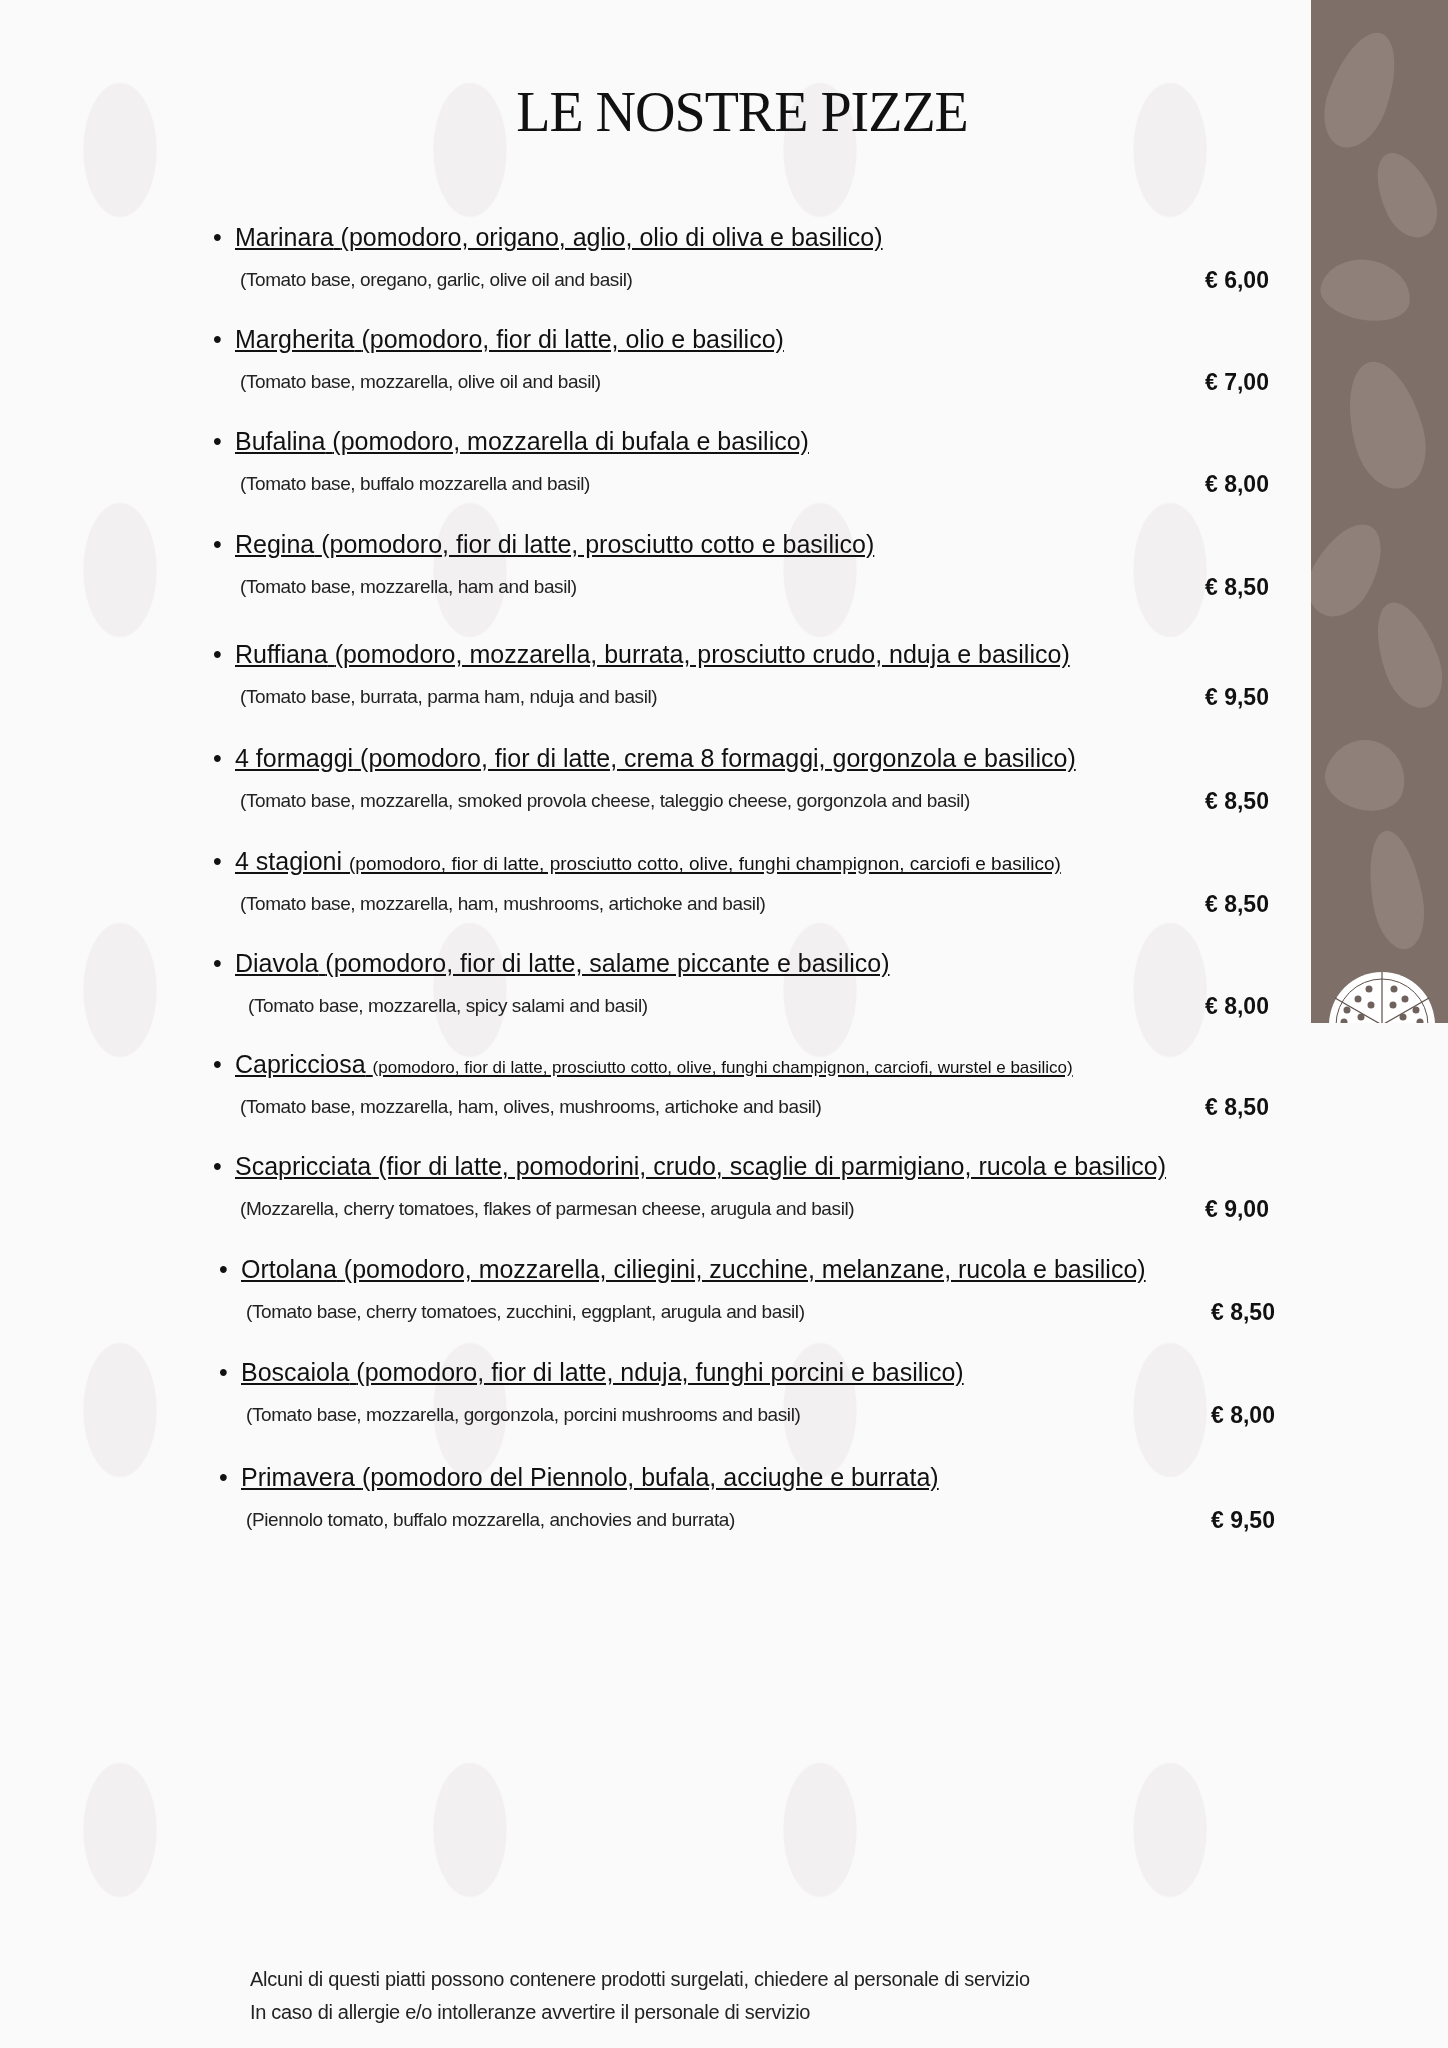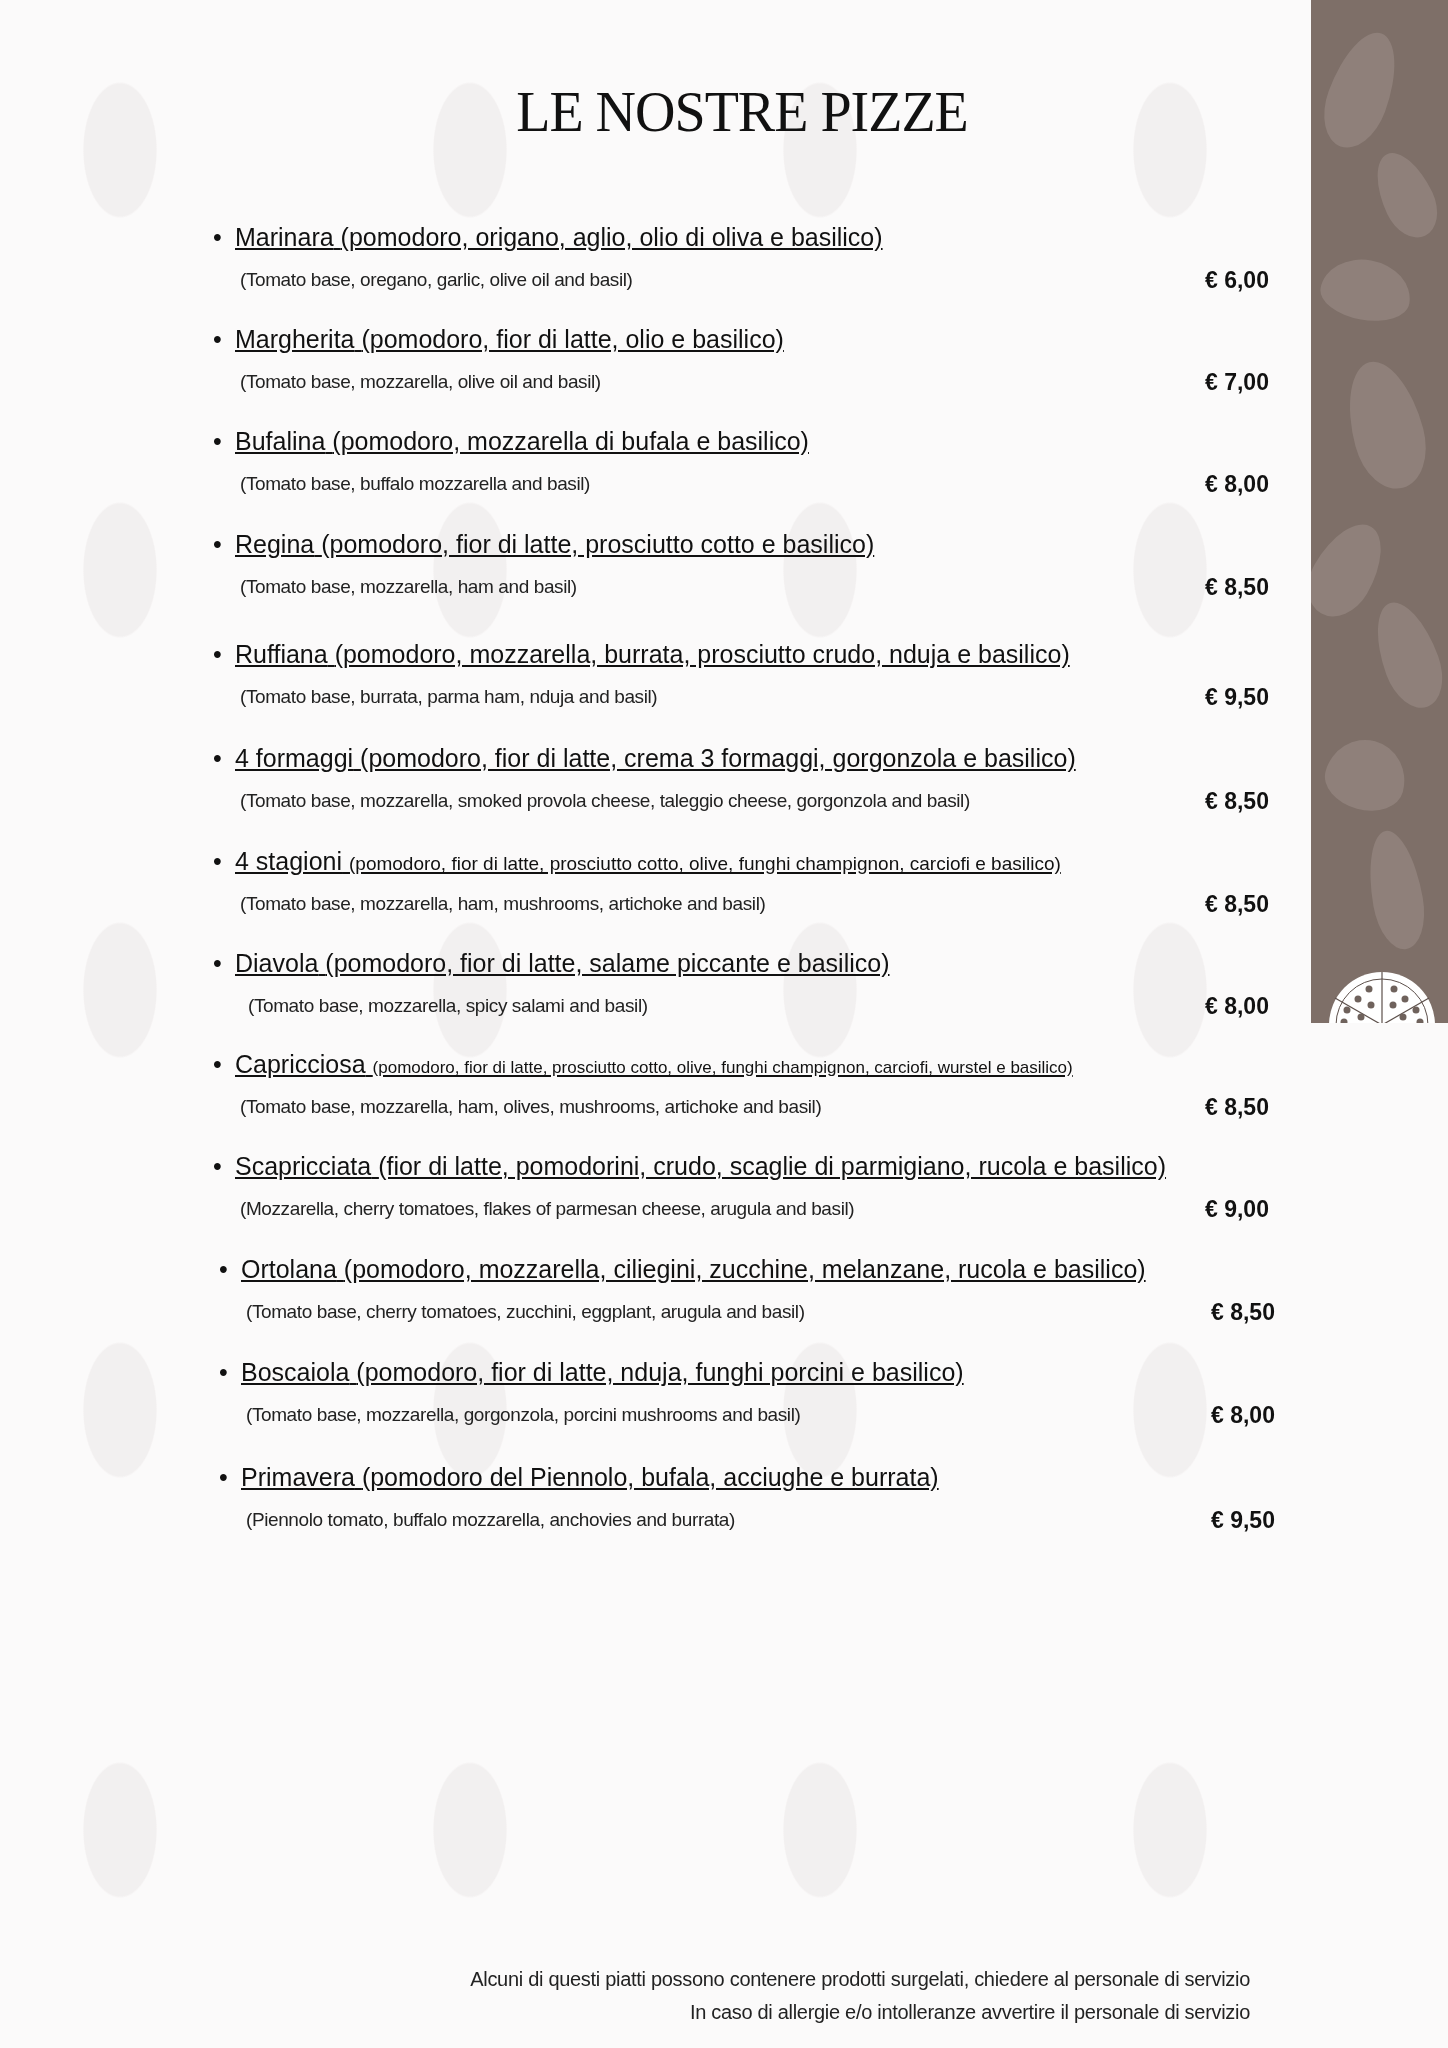--- a/index.html
+++ b/index.html
@@ -41,21 +41,21 @@
   }
   .item .bullet { display: inline-block; width: 22px; }
   .item .name .ing-small { font-size: 19px; }
   .item .en {
     position: absolute; white-space: nowrap; font-size: 19px; color: #222; letter-spacing: -0.4px;
   }
   .item .price {
     position: absolute; white-space: nowrap; font-size: 23px; font-weight: bold; color: #111; margin-left: 48px;
   }
   .footer {
-    position: absolute; left: 250px; width: 1000px; text-align: right;
+    position: absolute; left: 250px; width: 1000px; text-align: left;
     font-size: 20px; color: #222; letter-spacing: -0.3px;
   }
 </style>
 </head>
 <body>
 
 <div class="bg-pattern"></div>
 
 <div class="sidebar">
   <div class="leaf" style="left:20px;top:30px;width:60px;height:120px;transform:rotate(20deg)"></div>
@@ -120,21 +120,21 @@
     <div class="price" style="left:1157px;top:574px">€ 8,50</div>
   </div>
 
   <div class="item">
     <div class="name" style="left:213px;top:640px"><span class="bullet">•</span><span>Ruffiana</span> <span>(pomodoro, mozzarella, burrata, prosciutto crudo, nduja e basilico)</span></div>
     <div class="en" style="left:240px;top:686px">(Tomato base, burrata, parma ham, nduja and basil)</div>
     <div class="price" style="left:1157px;top:684px">€ 9,50</div>
   </div>
 
   <div class="item">
-    <div class="name" style="left:213px;top:744px"><span class="bullet">•</span><span>4 formaggi</span> <span>(pomodoro, fior di latte, crema 3 formaggi, gorgonzola e basilico)</span></div>
+    <div class="name" style="left:213px;top:744px"><span class="bullet">•</span><span>4 formaggi</span> <span>(pomodoro, fior di latte, crema 8 formaggi, gorgonzola e basilico)</span></div>
     <div class="en" style="left:240px;top:790px">(Tomato base, mozzarella, smoked provola cheese, taleggio cheese, gorgonzola and basil)</div>
     <div class="price" style="left:1157px;top:788px">€ 8,50</div>
   </div>
 
   <div class="item">
     <div class="name" style="left:213px;top:847px"><span class="bullet">•</span><span>4 stagioni</span> <span class="ing-small">(pomodoro, fior di latte, prosciutto cotto, olive, funghi champignon, carciofi e basilico)</span></div>
     <div class="en" style="left:240px;top:893px">(Tomato base, mozzarella, ham, mushrooms, artichoke and basil)</div>
     <div class="price" style="left:1157px;top:891px">€ 8,50</div>
   </div>
 

